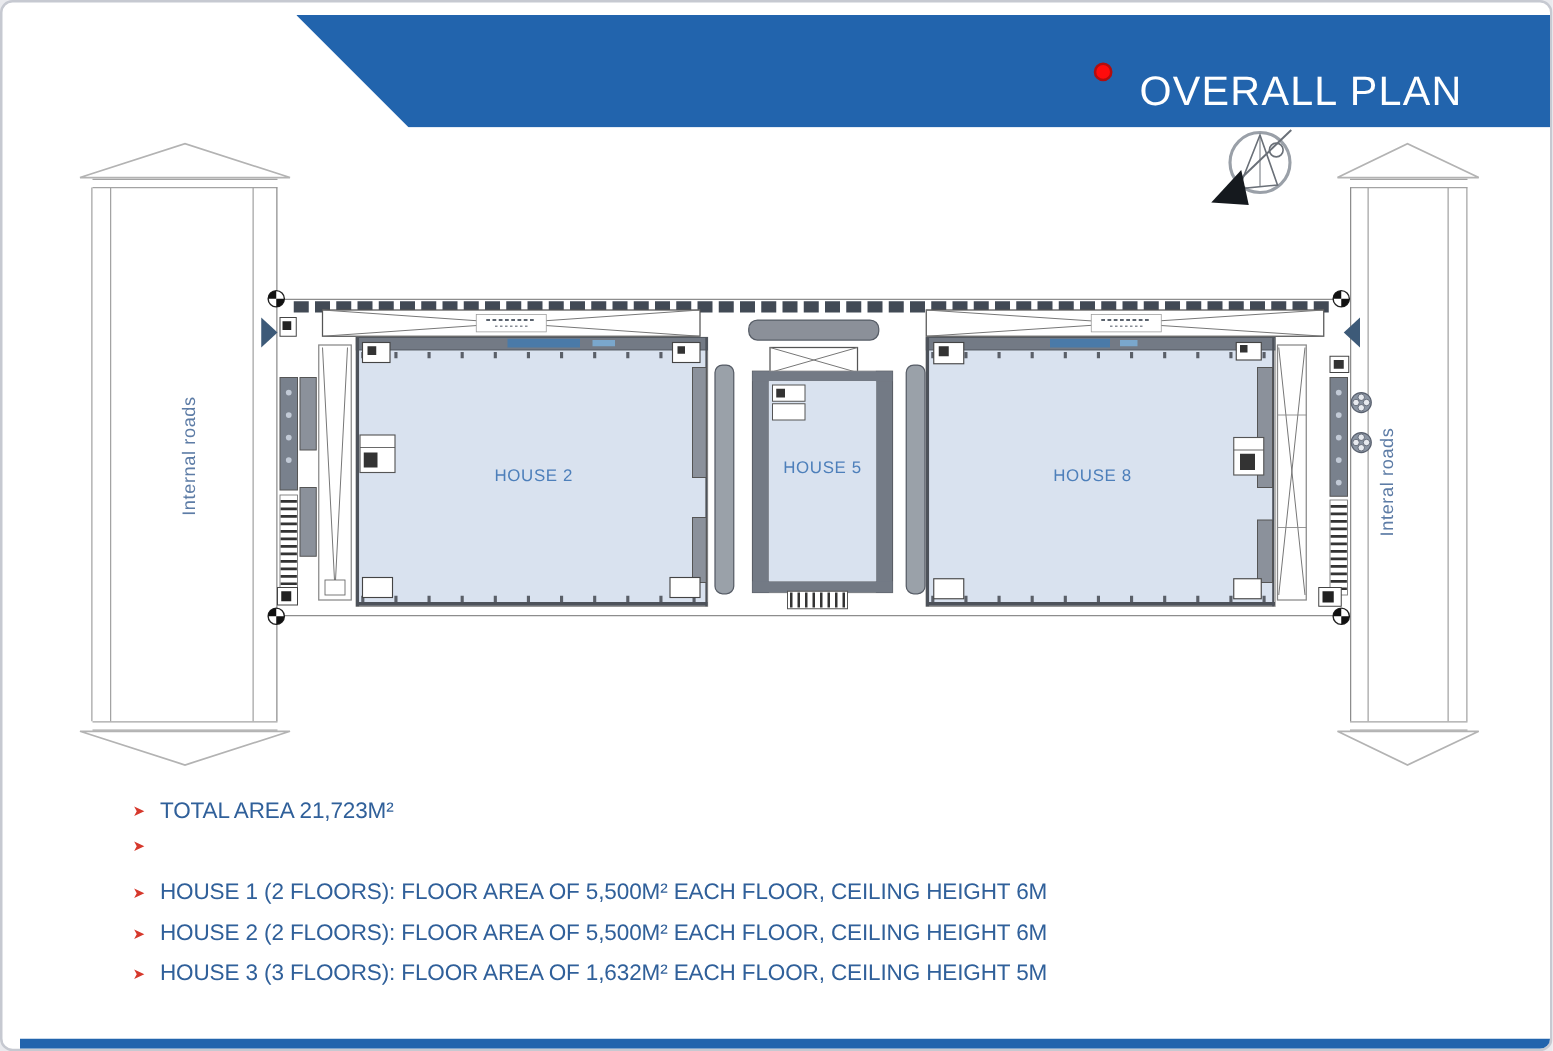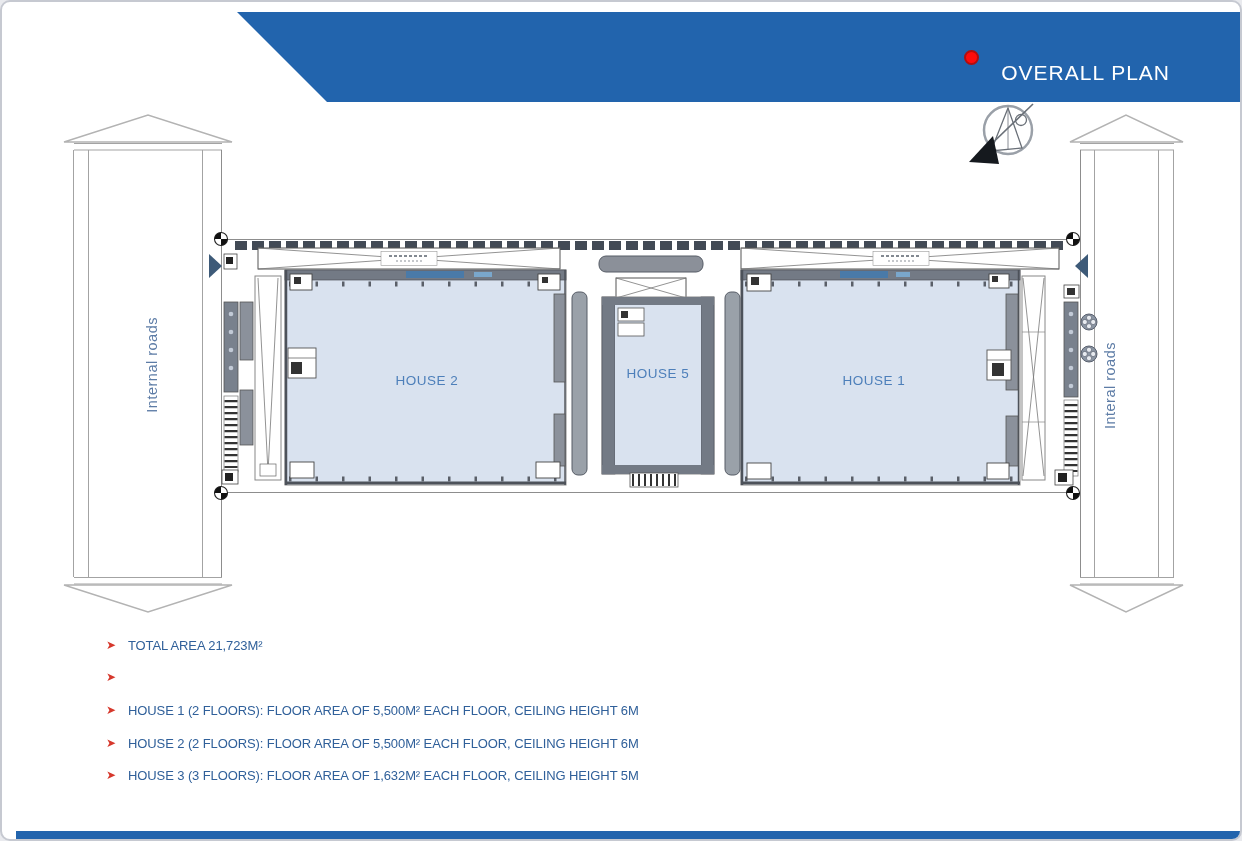--- a/index.html
+++ b/index.html
@@ -3,38 +3,38 @@
 <meta charset="utf-8">
 <style>
   html,body{margin:0;padding:0;background:#e9eaee;font-family:"Liberation Sans",sans-serif;}
   .page{position:relative;width:1242px;height:841px;background:#ffffff;border:2px solid #c6c9d1;
         border-radius:10px;box-sizing:border-box;overflow:hidden;}
   
   .banner{position:absolute;top:10px;left:235px;right:0;height:90px;background:#2264ad;
           clip-path:polygon(0 0,100% 0,100% 100%,90px 100%);
           display:flex;align-items:center;justify-content:flex-end;gap:22px;padding-right:70px;box-sizing:border-box;}
   .banner-dot{width:11px;height:11px;border-radius:50%;background:#ff0c0c;border:2px solid #b30d0d;flex:0 0 auto;}
-  .banner-title{color:#ffffff;font-size:21px;letter-spacing:1px;font-weight:400;white-space:nowrap;margin-top:32px;}
+  .banner-title{color:#ffffff;font-size:33px;letter-spacing:1px;font-weight:400;white-space:nowrap;margin-top:32px;}
   
   .footer-bar{position:absolute;left:14px;right:0;bottom:0;height:8px;background:#2264ad;}
   
   .plan-svg{position:absolute;left:0;top:0;}
   
   .road-label{position:absolute;writing-mode:vertical-rl;transform:rotate(180deg);
               color:#5d7ca6;font-size:14.5px;letter-spacing:.5px;white-space:nowrap;}
   .house-label{position:absolute;text-align:center;color:#4d7fba;font-size:13.5px;letter-spacing:.5px;}
   
   .legend{position:absolute;left:776px;top:538px;display:flex;align-items:center;gap:14px;}
   .legend-swatch{width:34px;height:30px;background:#dbe5f1;}
   .legend-label{color:#4b79ad;font-size:15px;}
   
   .notes{position:absolute;left:104px;top:636px;}
   .note-row{display:flex;align-items:baseline;height:32.5px;}
   .note-marker{color:#d6382c;font-size:12px;width:22px;flex:0 0 auto;transform:translateY(-1px);}
-  .note-text{color:#30609a;font-size:13px;letter-spacing:-0.1px;white-space:nowrap;}
+  .note-text{color:#30609a;font-size:18px;letter-spacing:-0.1px;white-space:nowrap;}
 </style>
 </head>
 <body>
 
 <div class="page">
 
   <div class="banner">
     <span class="banner-dot"></span>
     <span class="banner-title">OVERALL PLAN</span>
   </div>
@@ -238,21 +238,21 @@
       <line x1="1031" y1="102" x2="976" y2="155" stroke="#6a7078" stroke-width="1.6"></line>
       <polygon points="967,160 991,134 997,162" fill="#15191e"></polygon>
     </g>
   </svg>
 
   <div class="road-label" style="left:142px;top:315px;">Internal roads</div>
   <div class="road-label" style="left:1100px;top:340px;">Interal roads</div>
 
   <div class="house-label" style="left:345px;top:371px;width:160px;">HOUSE 2</div>
   <div class="house-label" style="left:606px;top:364px;width:100px;">HOUSE 5</div>
-  <div class="house-label" style="left:792px;top:371px;width:160px;">HOUSE 1</div>
+  <div class="house-label" style="left:792px;top:371px;width:160px;">HOUSE 8</div>
 
 
   <div class="notes">
     <div class="note-row">
       <span class="note-marker">➤</span>
       <span class="note-text">TOTAL AREA 21,723M²</span>
     </div>
     <div class="note-row">
       <span class="note-marker">➤</span>
     </div>

